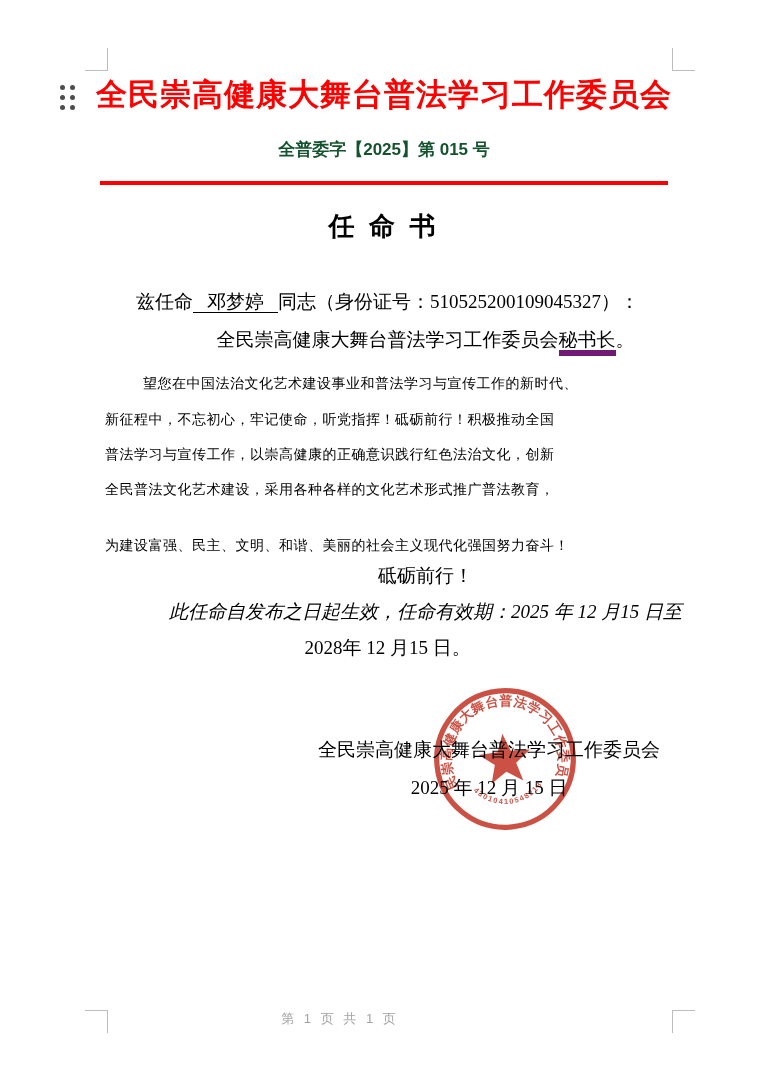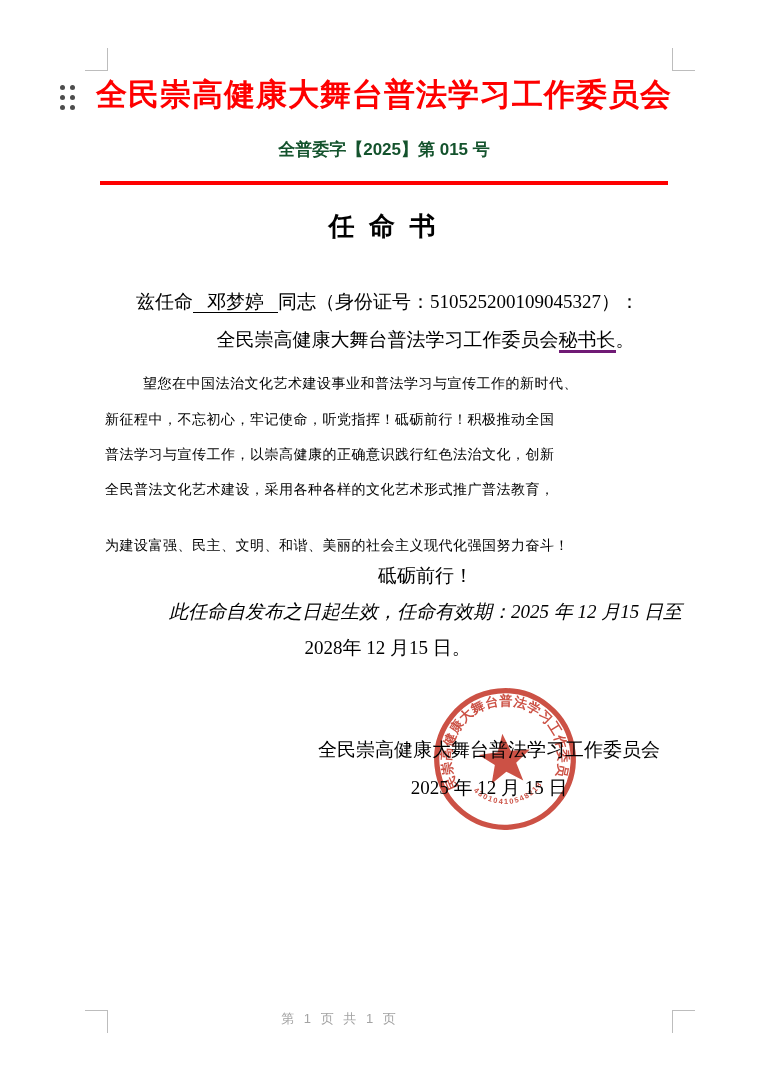--- a/index.html
+++ b/index.html
@@ -24,21 +24,21 @@
               font-family:"Liberation Sans","DejaVu Sans",sans-serif;font-weight:bold;
               font-size:17px;color:#14532d;}
   .red-rule{position:absolute;left:100px;top:181px;width:568px;height:4px;background:#fe0000;}
   
   .doc-title{position:absolute;left:0;top:209px;width:768px;text-align:center;
              font-size:26px;font-weight:bold;letter-spacing:4px;}
   
   .bodyline{position:absolute;left:105px;width:565px;font-size:19px;line-height:27px;white-space:nowrap;text-align:center;}
   .indent{padding-left:38px;}
   .u-name{border-bottom:1px solid #000;padding:0 14px;white-space:pre;}
-  .u-pos{border-bottom:3px solid #701a75;}
+  .u-pos{border-bottom:6px solid #701a75;}
   .para-line{position:absolute;left:105px;width:565px;font-size:14px;line-height:27px;
              white-space:nowrap;letter-spacing:0.5px;}
   
   .sig-org{position:absolute;left:0;top:737px;width:660px;text-align:right;font-size:19px;white-space:nowrap;}
   .sig-date{position:absolute;left:320px;top:775px;width:338px;text-align:center;font-size:19px;white-space:nowrap;}
   
   .seal{position:absolute;left:430px;top:684px;width:150px;height:150px;
         transform:rotate(-6deg);opacity:0.88;mix-blend-mode:multiply;}
   
   .footer{position:absolute;left:0;top:1010px;width:680px;text-align:center;

